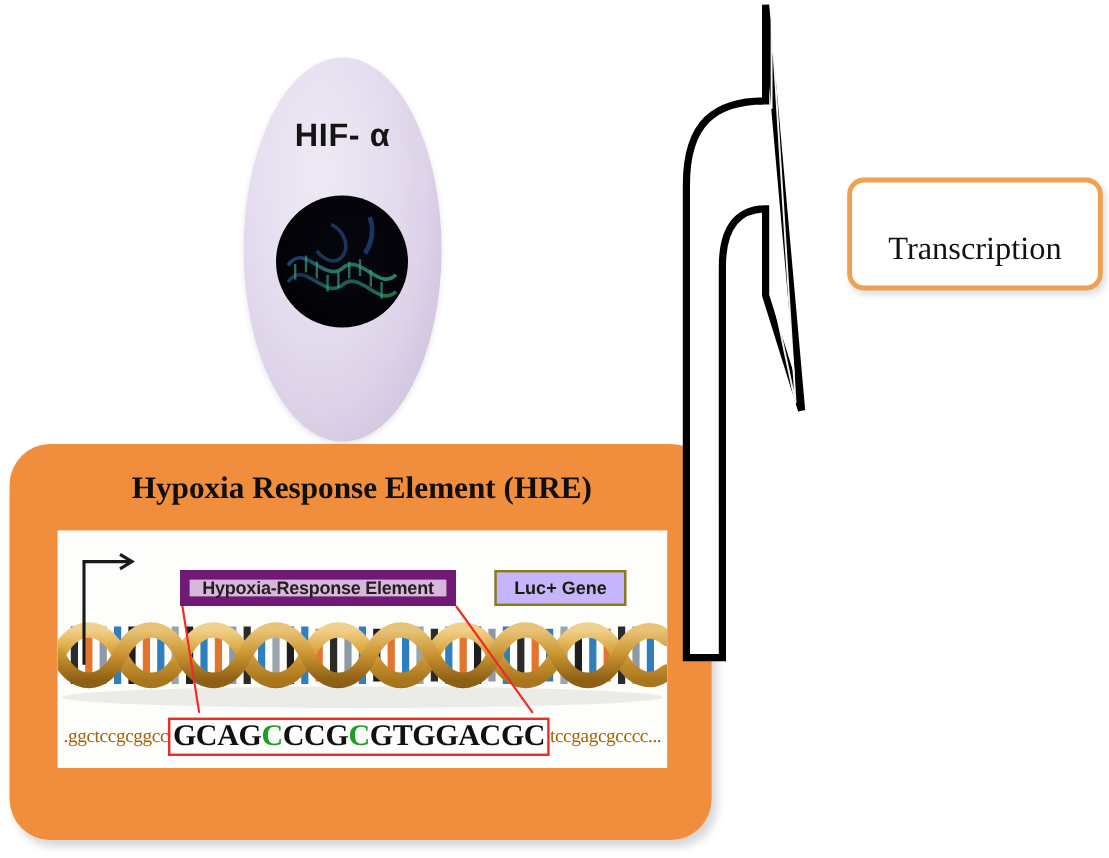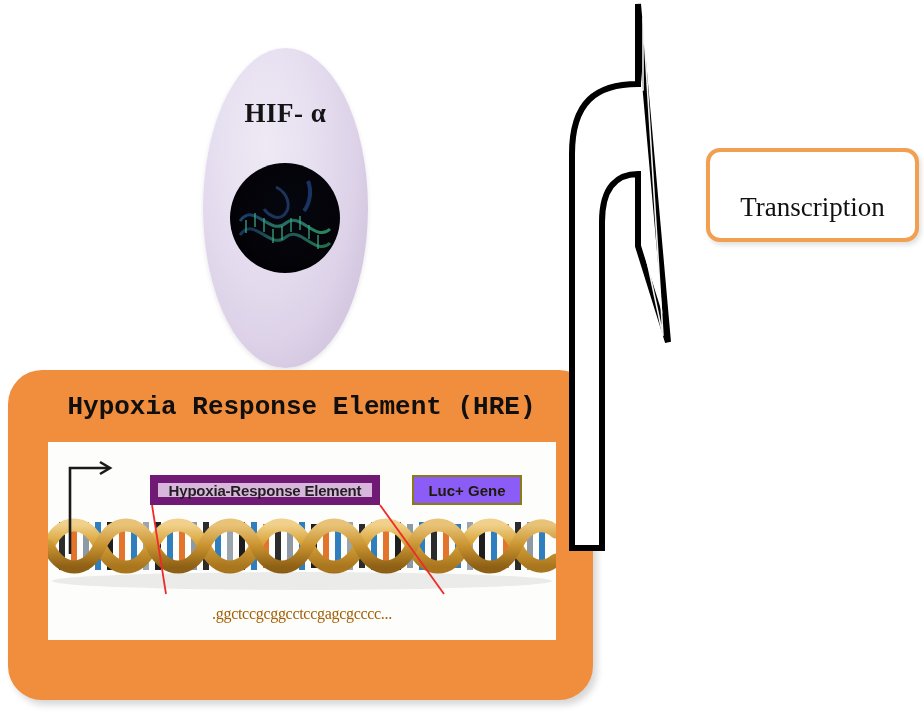--- a/index.html
+++ b/index.html
@@ -29,21 +29,21 @@
   #cell-label {
     position: absolute;
     left: 0;
     top: 50px;
     width: 100%;
     text-align: center;
     font-size: 27px;
     font-weight: bold;
     color: #141414;
     letter-spacing: 0.5px;
-    font-family: Liberation Serif, serif;
+    font-family: Liberation Sans, sans-serif;
   }
   #nucleus {
     position: absolute;
     left: 27px;
     top: 115px;
     width: 110px;
     height: 110px;
     border-radius: 50%;
     background: radial-gradient(ellipse at 55% 45%, #06060f 0%, #030308 60%, #000000 100%);
     overflow: hidden;
@@ -65,21 +65,21 @@
     position: absolute;
     left: 0;
     top: 22px;
     width: 100%;
     padding-left: 2px;
     box-sizing: border-box;
     text-align: center;
     font-size: 26px;
     font-weight: bold;
     color: #0f0f0f;
-    font-family: Liberation Mono, monospace;
+    font-family: Liberation Serif, serif;
     white-space: nowrap;
   }
 
   
   #dna-figure {
     position: absolute;
     left: 40px;
     top: 72px;
     width: 508px;
     height: 198px;
@@ -101,21 +101,21 @@
   #hre-tag {
     left: 102px; top: 33px; width: 230px; height: 30px;
     background: #d8b7dc;
     border: 8px solid #701a75;
     color: #231f20;
     font-size: 15px;
     letter-spacing: -0.2px;
   }
   #luc-tag {
     left: 364px; top: 33px; width: 110px; height: 30px;
-    background: #8b5cf6;
+    background: #c4b5fd;
     border: 2px solid #8a7b12;
     color: #1d1a08;
     font-size: 15px;
   }
 
   
   #seq-line {
     position: absolute;
     left: 0;
     top: 152px;
@@ -279,20 +279,21 @@
         <path d="M104,63 L118,152"></path>
         <path d="M332,63 L396,152"></path>
       </g>
     </svg>
 
     <div class="fig-box" id="hre-tag">Hypoxia-Response Element</div>
     <div class="fig-box" id="luc-tag">Luc+ Gene</div>
 
     <div id="seq-line">
       <span class="seq-flank">.ggctccgcggcc</span>
+        <span id="seq-core"><span>GCAG</span><span class="g">C</span><span>CCG</span><span class="g">C</span><span>GTGGACGC</span></span>
         <span class="seq-flank">tccgagcgcccc...</span>
     </div>
   </div>
 </div>
 
 <svg id="big-arrow" width="180" height="560" viewBox="0 0 180 560">
 
   <path d="M32,552
            L32,158
            C32,106 56,88 98,88

